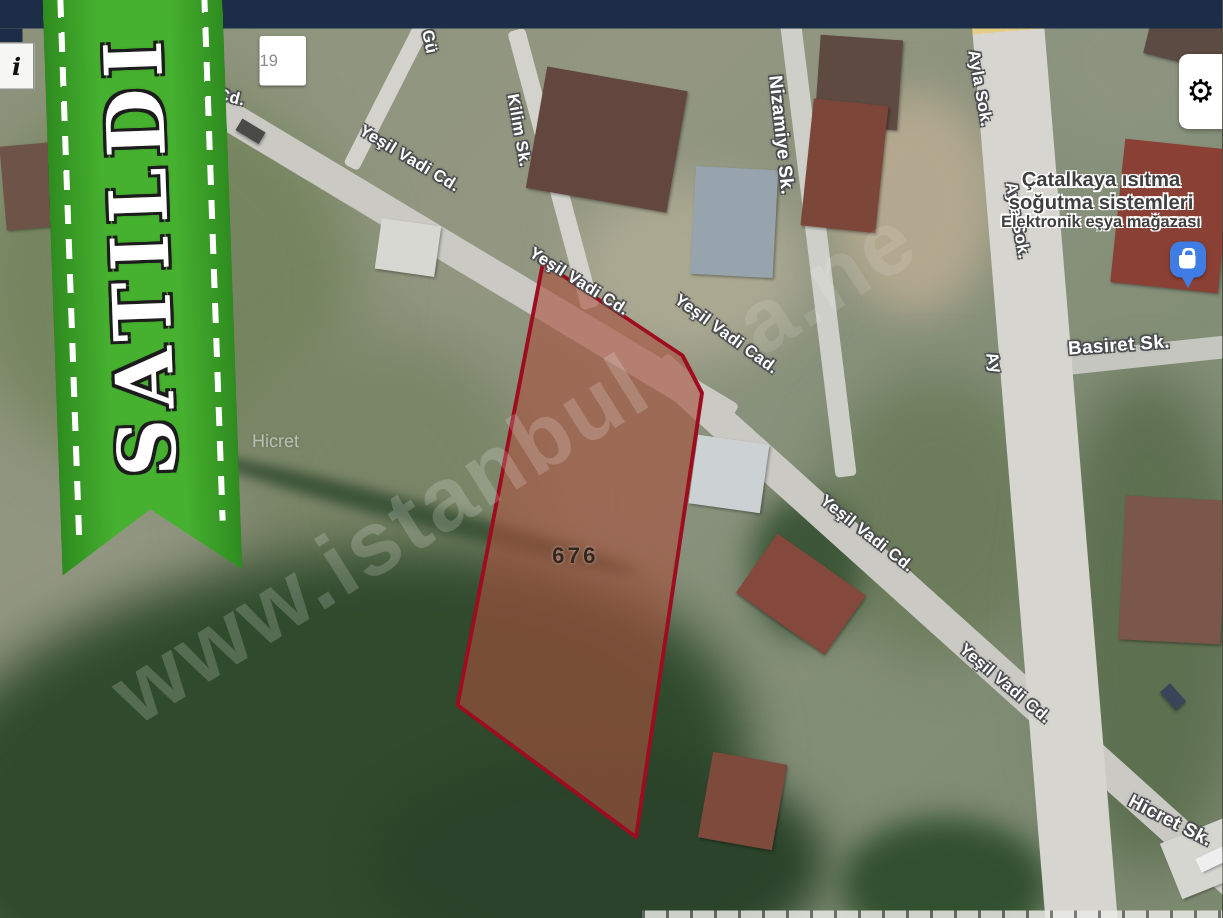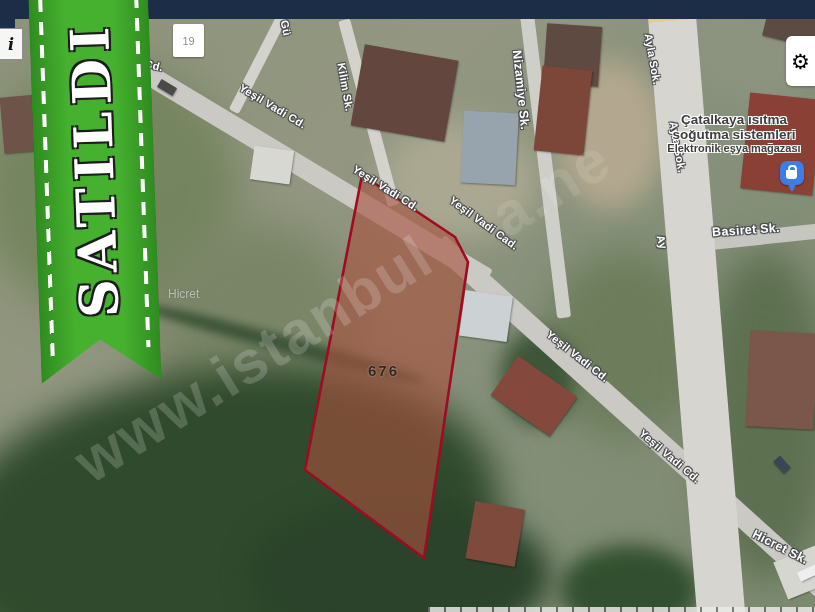--- a/index.html
+++ b/index.html
@@ -33,21 +33,21 @@
   .slabel{position:absolute;font:bold 11px "Liberation Sans",sans-serif;color:#fff;
      white-space:nowrap;letter-spacing:.3px;
      text-shadow:-1px -1px 0 #4a4c50,1px -1px 0 #4a4c50,-1px 1px 0 #4a4c50,
                   1px 1px 0 #4a4c50,0 0 3px rgba(0,0,0,.45);}
   .slabel.lg{font-size:12.5px;}
   .provider{position:absolute;left:168px;top:287px;font:12px "Liberation Sans",sans-serif;
      color:rgba(238,238,238,.6);text-shadow:0 0 2px rgba(0,0,0,.25);}
 
   .housenum{position:absolute;left:173px;top:24px;width:31px;height:33px;background:#fff;
      border-radius:2px;box-shadow:0 1px 2px rgba(0,0,0,.35);display:flex;
-     align-items:center;justify-content:center;font:11px "Liberation Sans",sans-serif;color:#8c8c8c;}
+     align-items:center;justify-content:flex-start;font:11px "Liberation Sans",sans-serif;color:#8c8c8c;}
 
   
   .poi-text{position:absolute;left:650px;top:112px;width:168px;text-align:center;
      color:#3f3f3f;line-height:1.2;
      text-shadow:-1px -1px 0 #fff,1px -1px 0 #fff,-1px 1px 0 #fff,1px 1px 0 #fff;}
   .poi-text .l1,.poi-text .l2{font:bold 13.5px "Liberation Sans",sans-serif;}
   .poi-text .l3{font:bold 11px "Liberation Sans",sans-serif;}
   .pin{position:absolute;left:780px;top:161px;width:24px;height:24px;background:#3f7de5;
      border-radius:7px;box-shadow:0 1px 2px rgba(0,0,0,.4);}
   .pin::after{content:"";position:absolute;left:7px;top:22px;width:0;height:0;

